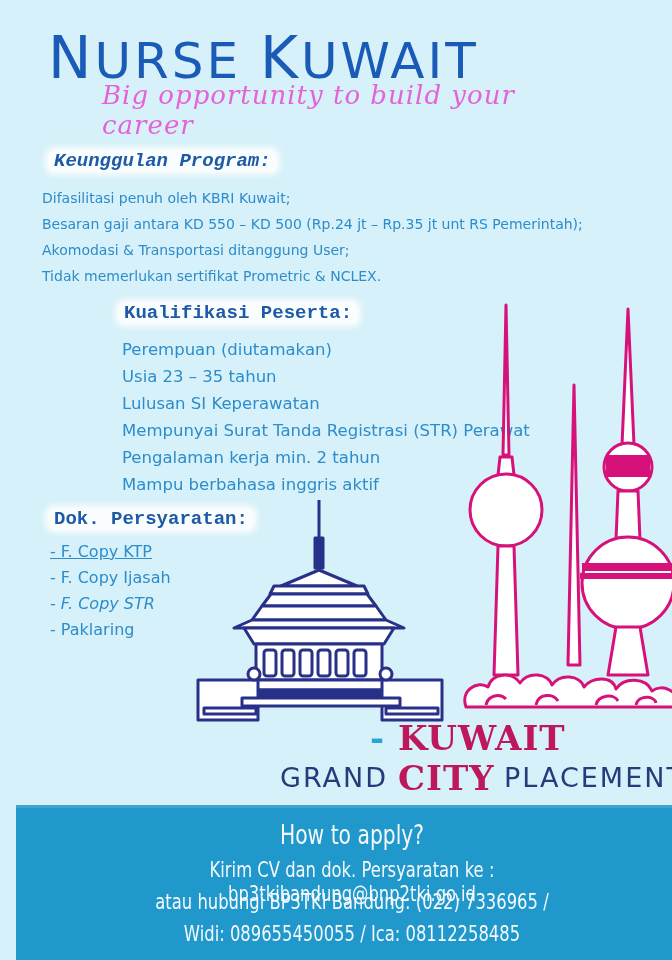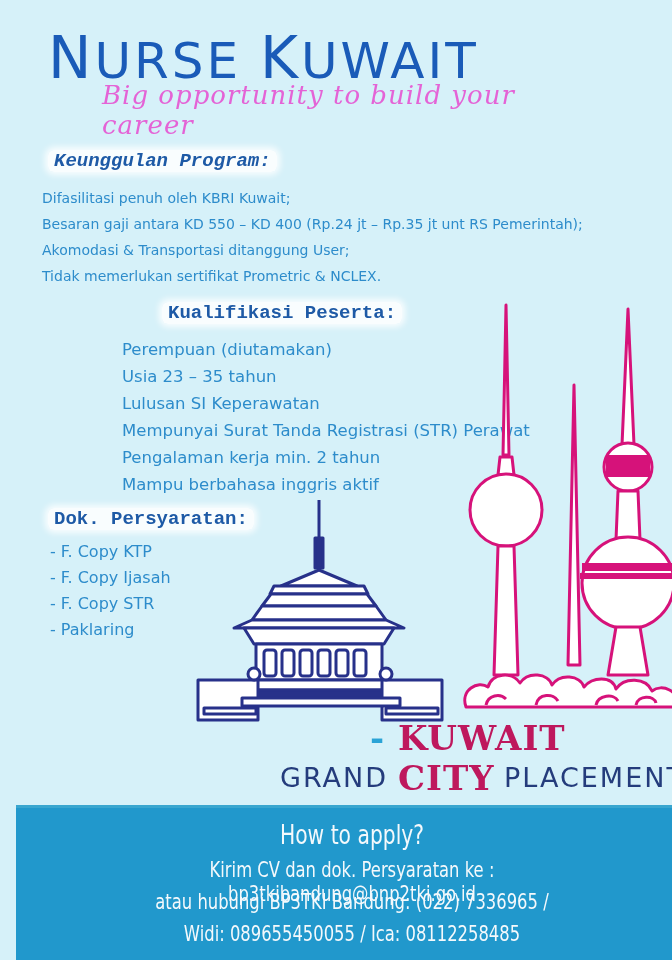--- a/index.html
+++ b/index.html
@@ -25,40 +25,40 @@
 <div class="poster">
 
   <div class="title">
     <span class="big">N</span><span>URSE </span><span class="big">K</span><span>UWAIT</span>
   </div>
   <div class="subtitle">Big opportunity to build your career</div>
 
   <div class="prog">
     <div class="section-heading" style="left:32px; top:150px;font-style:italic;">Keunggulan Program:</div>
     <div class="item" style="left:26px; top:190px;">Difasilitasi penuh oleh KBRI Kuwait;</div>
-    <div class="item" style="left:26px; top:216px;">Besaran gaji antara KD 550 – KD 400 (Rp.24 jt – Rp.35 jt unt RS Pemerintah);</div>
+    <div class="item" style="left:26px; top:216px;">Besaran gaji antara KD 550 – KD 500 (Rp.24 jt – Rp.35 jt unt RS Pemerintah);</div>
     <div class="item" style="left:26px; top:242px;">Akomodasi &amp; Transportasi ditanggung User;</div>
     <div class="item" style="left:26px; top:268px;">Tidak memerlukan sertifikat Prometric &amp; NCLEX.</div>
   </div>
 
   <div class="qual">
-    <div class="section-heading" style="left:102px; top:302px;margin-left:44px;">Kualifikasi Peserta:</div>
+    <div class="section-heading" style="left:102px; top:302px;">Kualifikasi Peserta:</div>
     <div class="item" style="left:106px; top:340px;">Perempuan (diutamakan)</div>
     <div class="item" style="left:106px; top:367px;">Usia 23 – 35 tahun</div>
     <div class="item" style="left:106px; top:394px;">Lulusan SI Keperawatan</div>
     <div class="item" style="left:106px; top:421px;">Mempunyai Surat Tanda Registrasi (STR) Perawat</div>
     <div class="item" style="left:106px; top:448px;">Pengalaman kerja min. 2 tahun</div>
     <div class="item" style="left:106px; top:475px;">Mampu berbahasa inggris aktif</div>
   </div>
 
   <div class="docs">
     <div class="section-heading" style="left:32px; top:508px;">Dok. Persyaratan:</div>
-    <div class="item" style="left:34px; top:542px;">- F. Copy KTP</div>
+    <div class="item" style="left:34px; top:542px;text-decoration:underline;">- F. Copy KTP</div>
     <div class="item" style="left:34px; top:568px;">- F. Copy Ijasah</div>
-    <div class="item" style="left:34px; top:594px;">- F. Copy STR</div>
+    <div class="item" style="left:34px; top:594px;font-style:italic;">- F. Copy STR</div>
     <div class="item" style="left:34px; top:620px;">- Paklaring</div>
   </div>
 
   <svg style="left:170px; top:498px;" width="270" height="222" viewBox="0 0 270 222">
     <g fill="#ffffff" stroke="#27318a" stroke-width="3" stroke-linejoin="round">
 
       <line x1="133" y1="2" x2="133" y2="40" stroke-width="3"></line>
       <rect x="129" y="40" width="8" height="30" fill="#27318a"></rect>
 
       <polygon points="95,88 133,72 171,88"></polygon>

